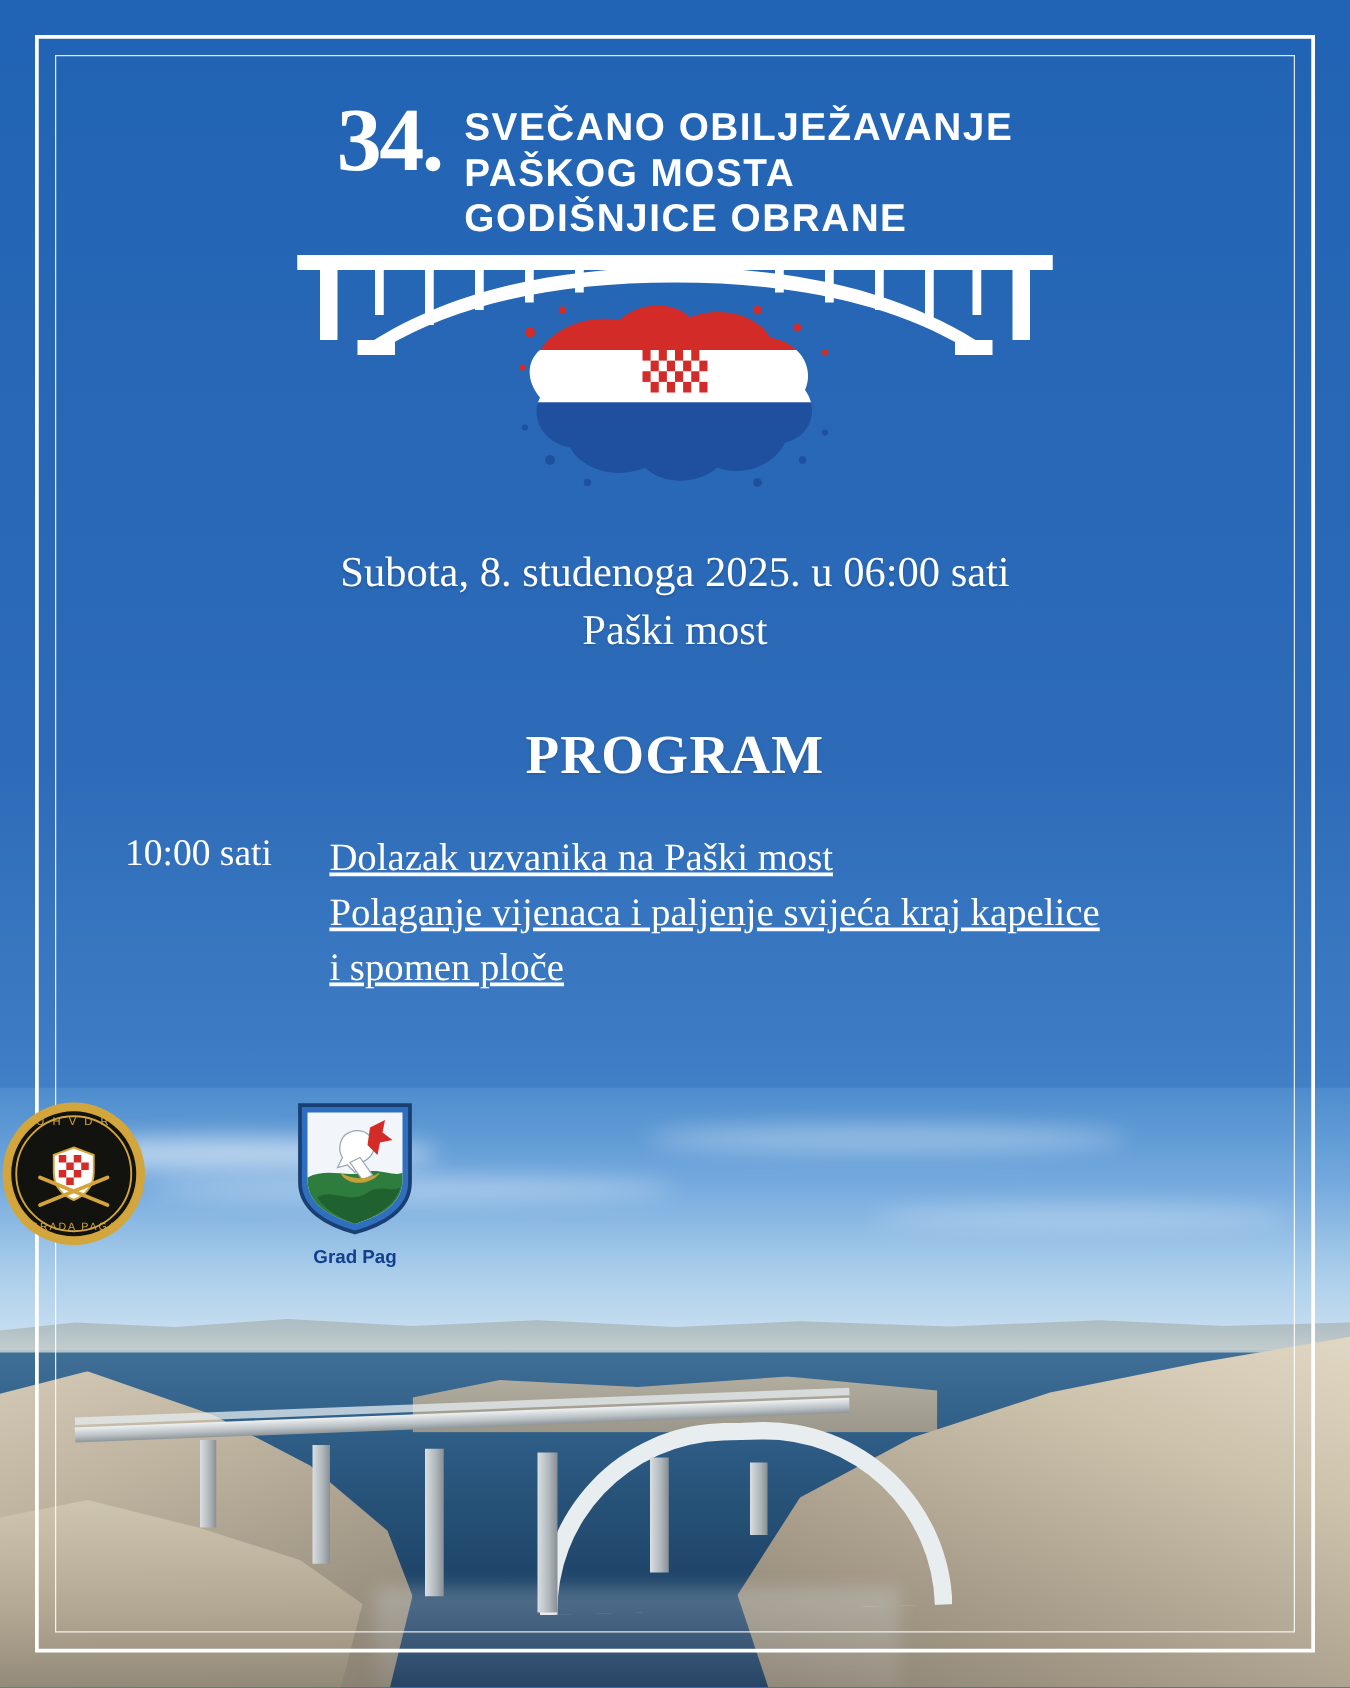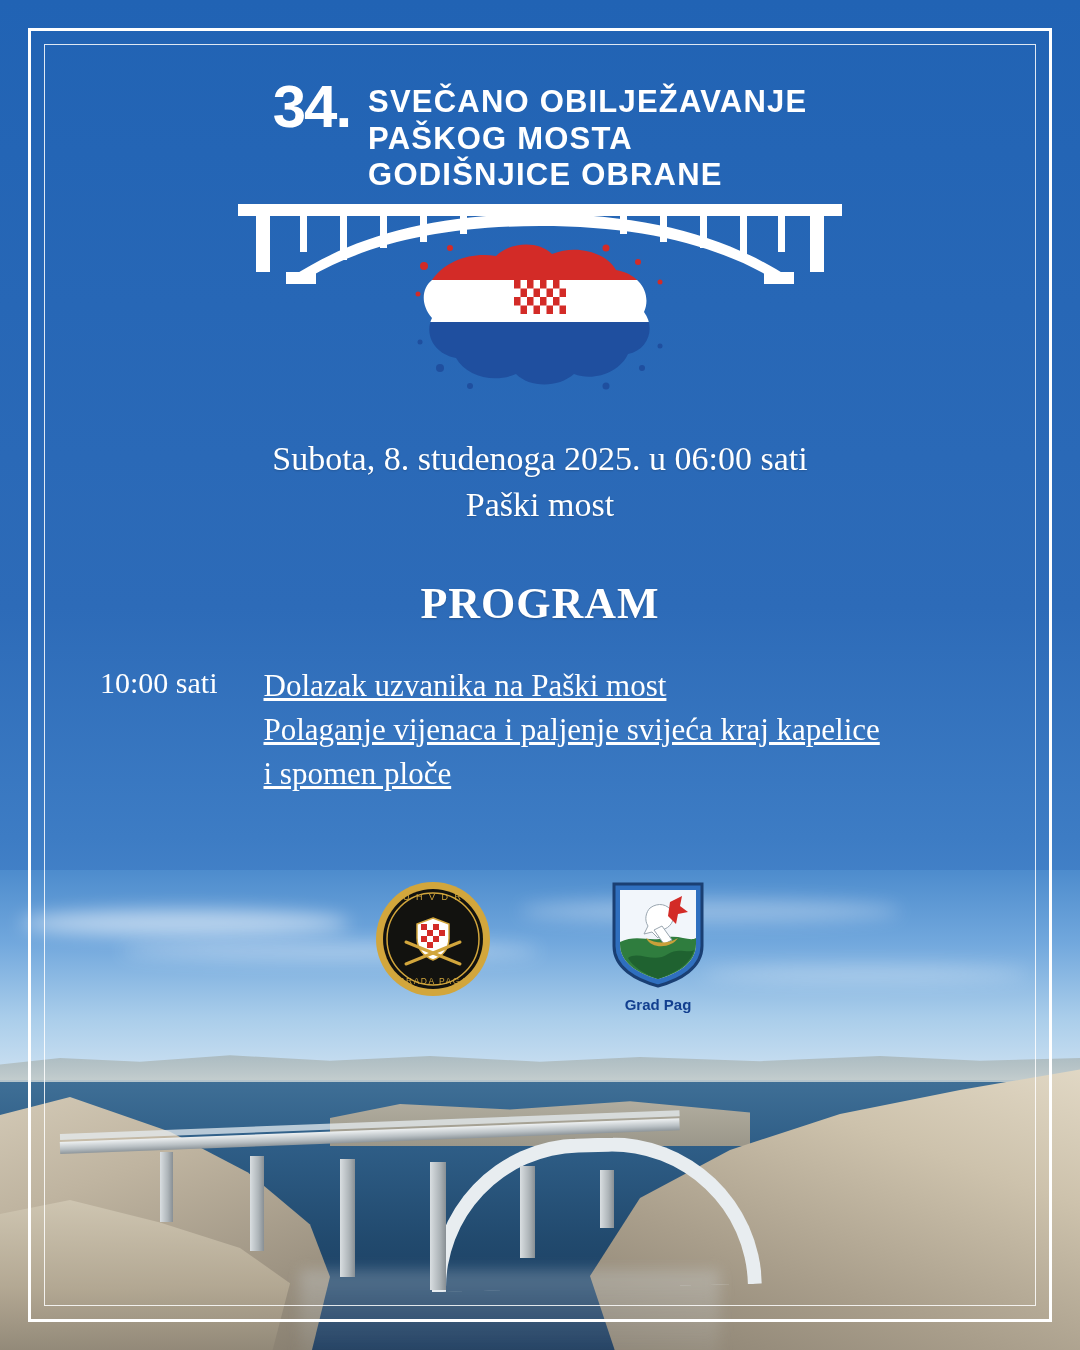--- a/index.html
+++ b/index.html
@@ -148,22 +148,22 @@
   .header {
     position: absolute;
     left: 0; right: 0; top: 74px;
     display: flex;
     justify-content: center;
     align-items: flex-start;
     gap: 18px;
   }
   .anniv-number {
     color: #ffffff;
-    font-family: Liberation Sans, sans-serif;
-    font-size: 60px;
+    font-family: Liberation Serif, serif;
+    font-size: 72px;
     line-height: .95;
     font-weight: 700;
     letter-spacing: -2px;
     margin-top: 4px;
   }
   .title-lines {
     color: #ffffff;
     font-family: "Liberation Sans", sans-serif;
     font-weight: 700;
     font-size: 31px;
@@ -226,21 +226,20 @@
     line-height: 1.42;
     text-decoration: underline;
   }
   .program-items div { white-space: nowrap; }
 
   
   .emblems {
     position: absolute;
     left: 0; right: 0; top: 880px;
     display: flex;
-    justify-content: center;
     align-items: flex-start;
     gap: 118px;
   }
   .emblem-udvdr { position: relative; width: 118px; height: 118px; }
   .emblem-pag { position: relative; width: 96px; height: 130px; text-align: center; }
   .grad-pag-label {
     color: #123f8f;
     font-family: "Liberation Sans", sans-serif;
     font-weight: 700;
     font-size: 15px;

